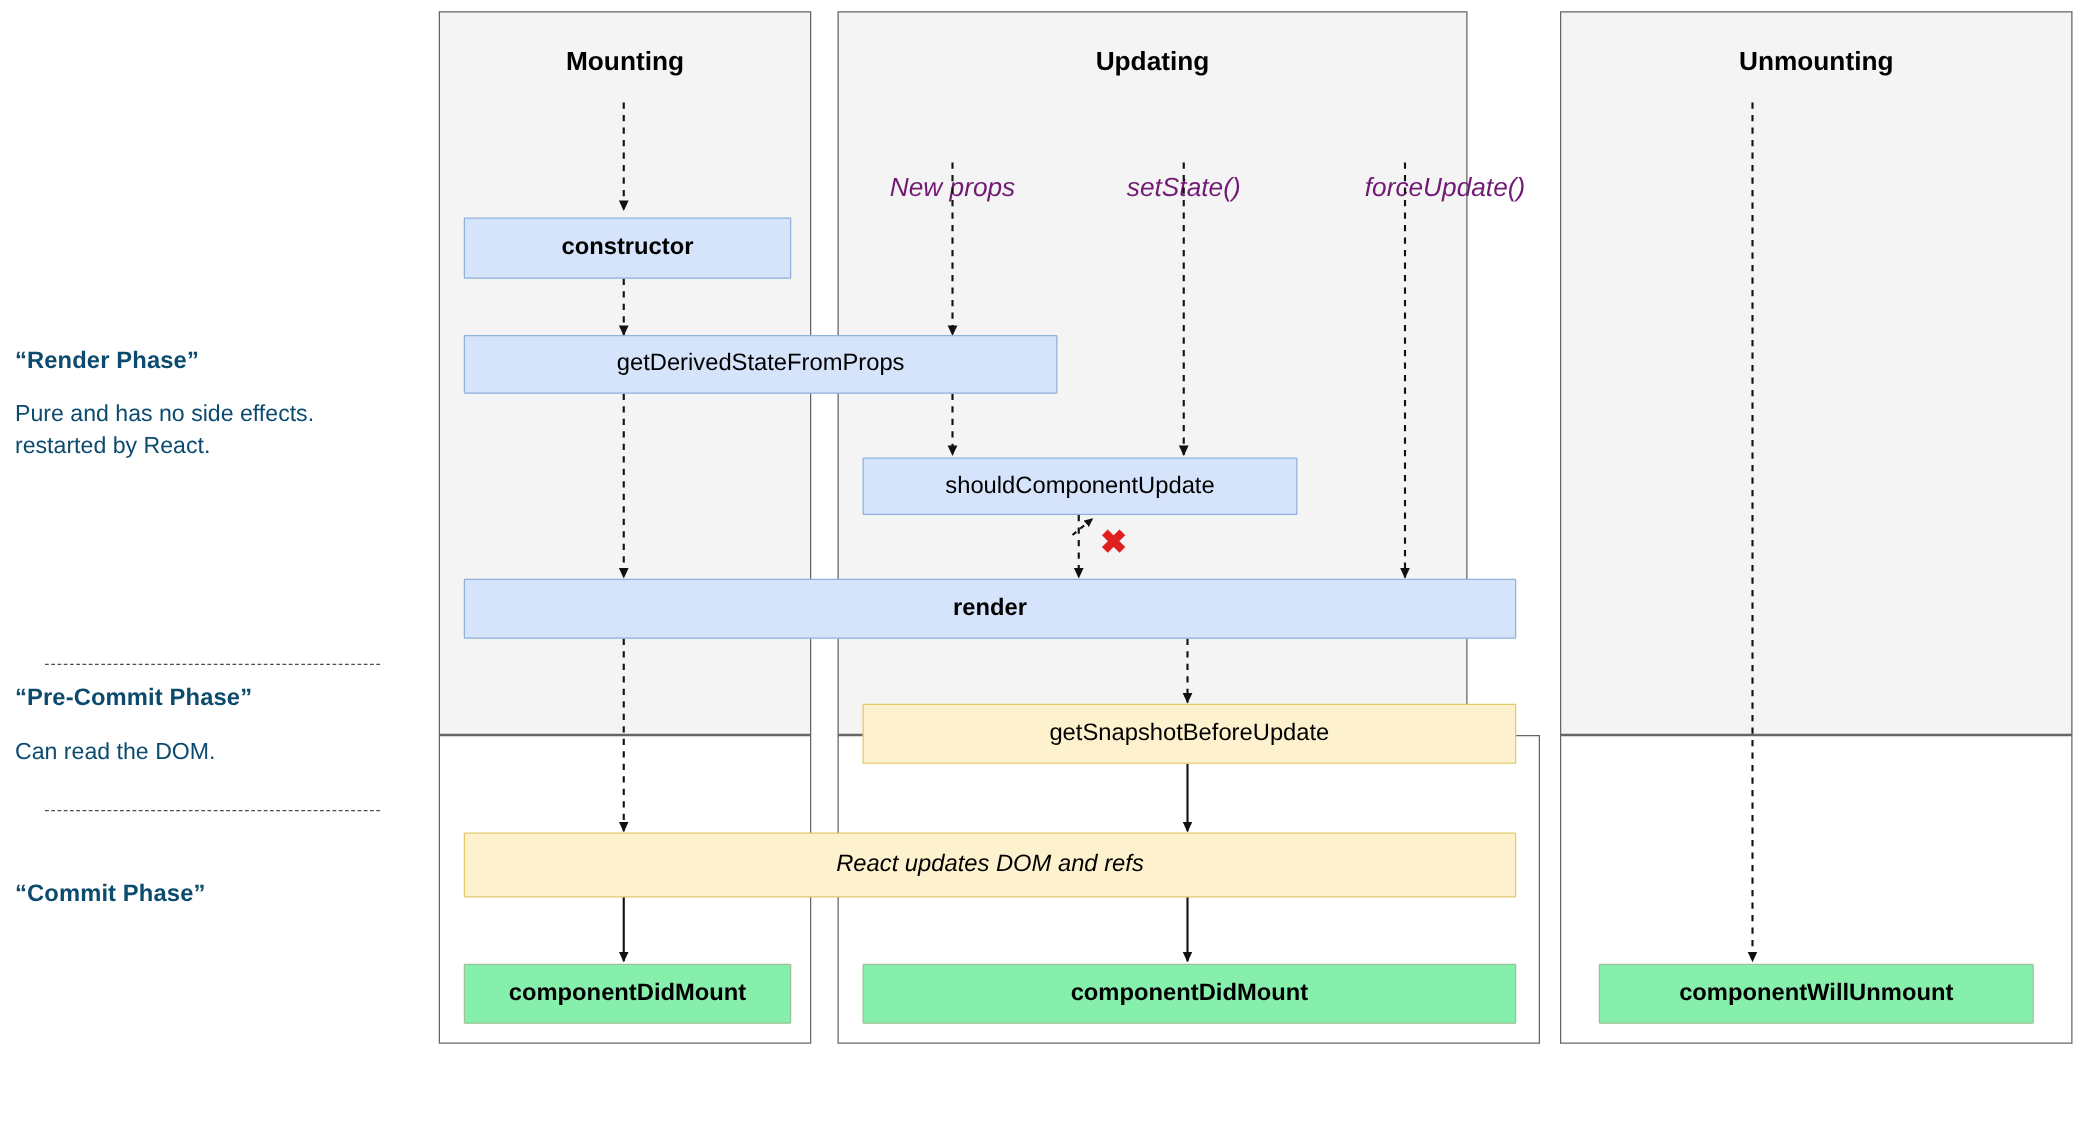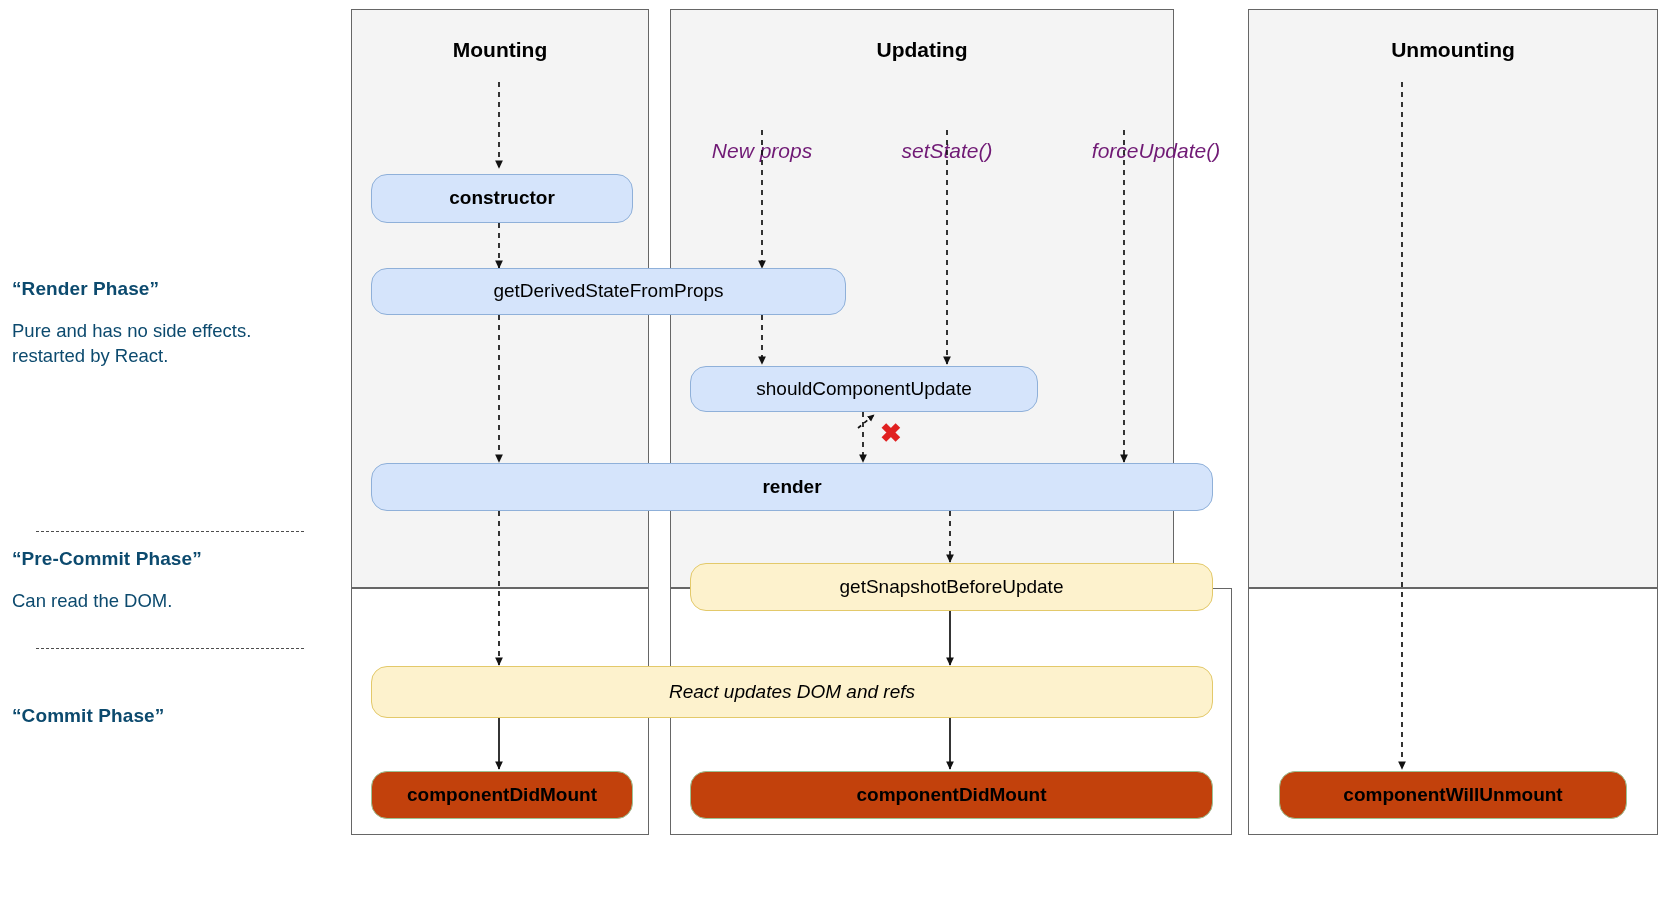--- a/index.html
+++ b/index.html
@@ -87,32 +87,32 @@
     white-space: nowrap;
     text-align: center;
     transform: translateX(-50%);
     margin-top: 32px;
   }
 
   
   .node {
     position: absolute;
     box-sizing: border-box;
-    border-radius: 16px;
+    border-radius: 1px;
     display: flex;
     align-items: center;
     justify-content: center;
     font-size: 19px;
     color: #000000;
     text-align: center;
     line-height: 1.1;
   }
   .node.blue   { background: #d5e4fb; border: 1.3px solid #8fb0d9; }
   .node.yellow { background: #fdf2cd; border: 1.3px solid #e3c96a; }
-  .node.green  { background: #c2410c; border: 1.3px solid #9cc294; }
+  .node.green  { background: #86efac; border: 1.3px solid #9cc294; }
   .node.bold   { font-weight: bold; }
   .node.italic { font-style: italic; }
 
   
   #wires {
     position: absolute;
     left: 0;
     top: 0;
     width: 1674px;
     height: 917px;

